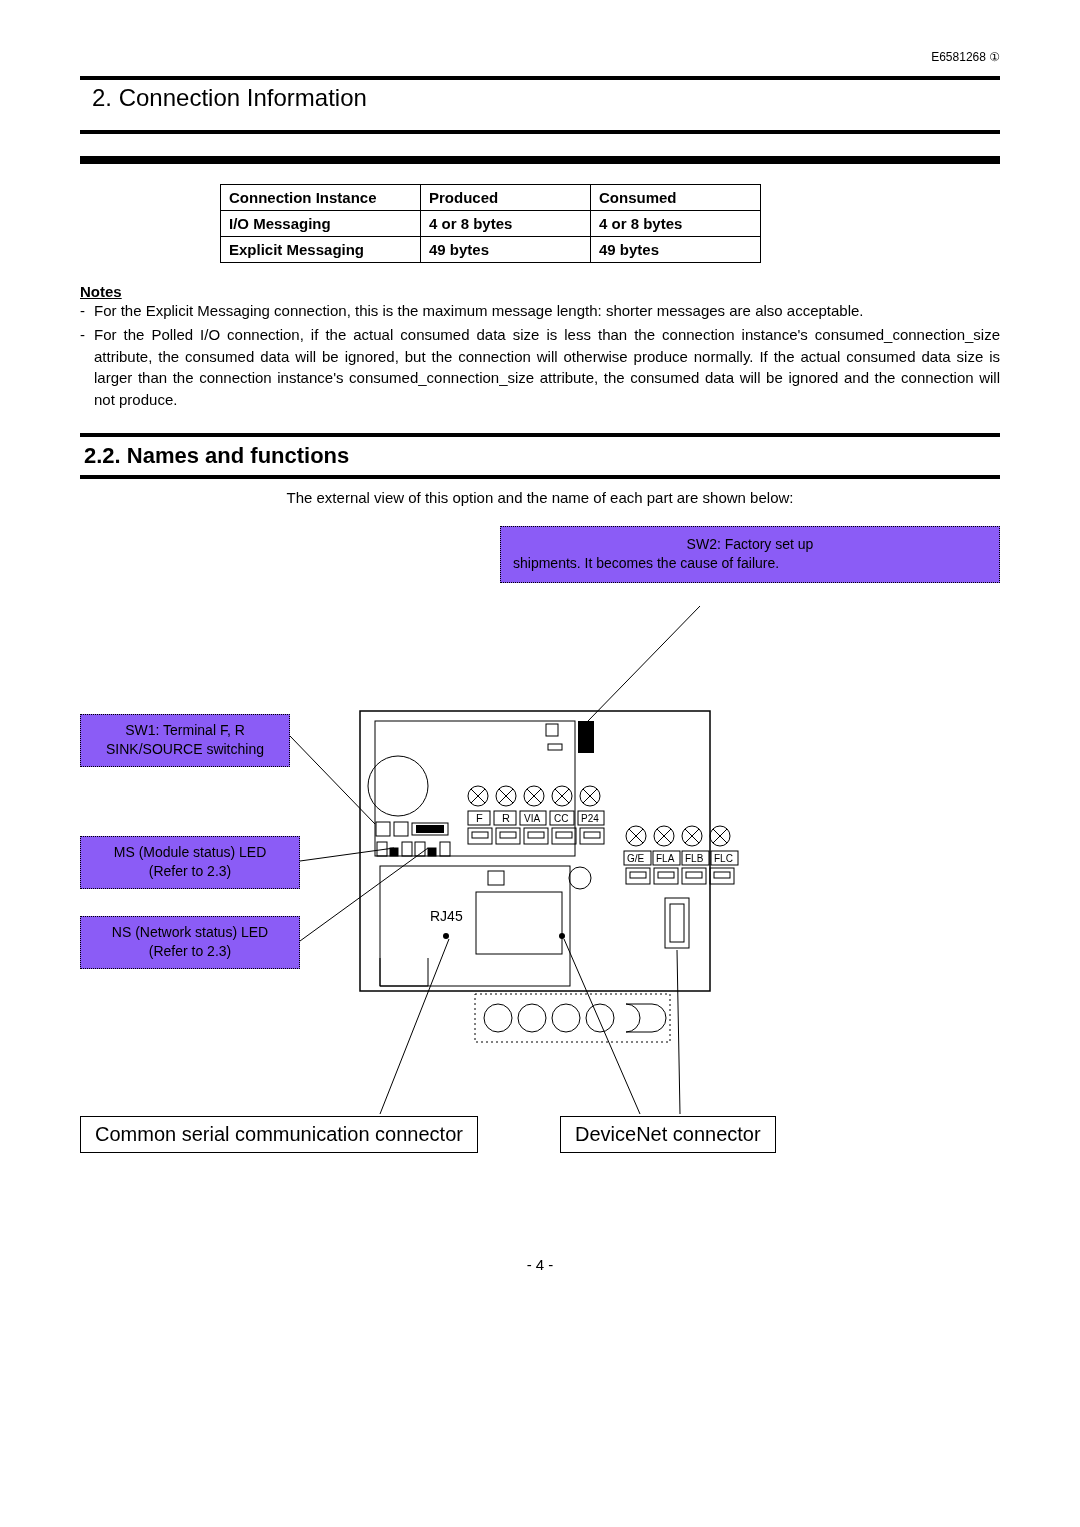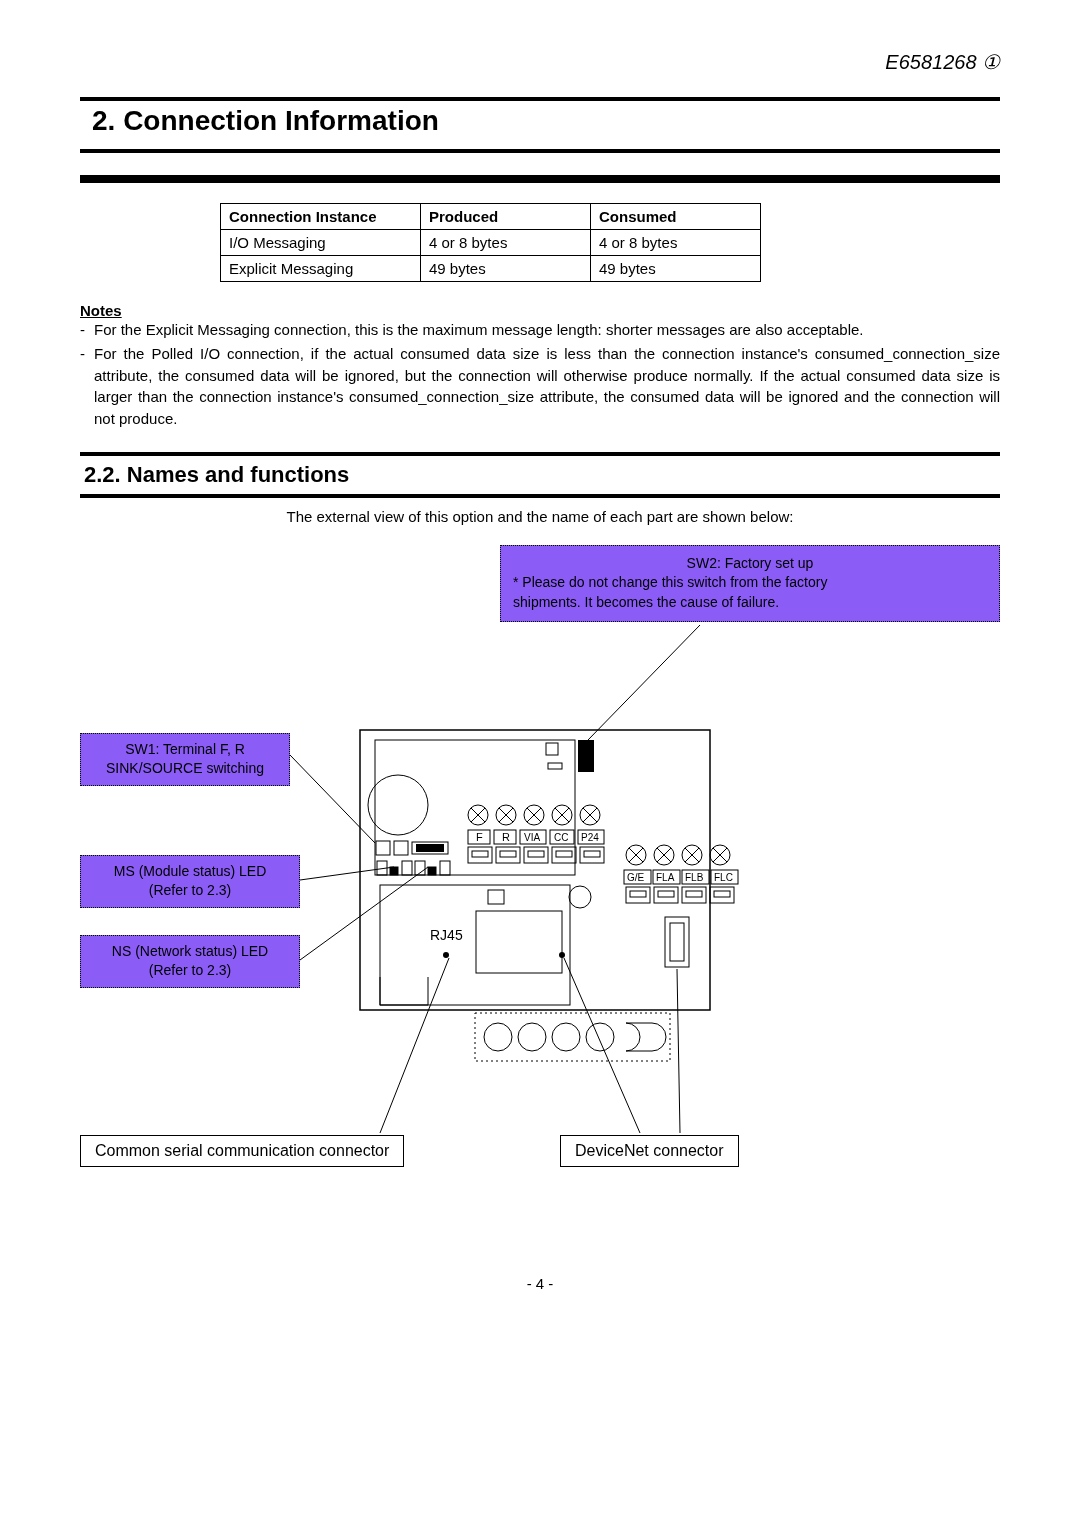--- a/index.html
+++ b/index.html
@@ -1,33 +1,33 @@
 <!DOCTYPE html>
 <html><head>
 <meta charset="utf-8">
 <style>
 * { box-sizing: border-box; margin: 0; padding: 0; }
 body { background: #fff; font-family: Arial, Helvetica, sans-serif; width: 1080px; margin: 0 auto; color: #000; }
 .page { padding: 50px 80px 40px; }
-.docnum { text-align: right; font-size: 20px; margin-bottom: 23px; font-style: italic; }
+.docnum { text-align: right; font-size: 12px; margin-bottom: 12px; }
 .hr-thick { border: 0; border-top: 4px solid #000; margin: 0; }
-.chapter-title { font-size: 28px; font-weight: bold; padding-left: 12px; margin: 4px 0 12px; }
+.chapter-title { font-size: 24px; font-weight: normal; padding-left: 12px; margin: 4px 0 18px; }
 .sec-title { font-size: 22px; font-weight: bold; padding-left: 4px; margin: 6px 0 6px; }
 .conn-table { border-collapse: collapse; margin: 20px 0 20px 140px; }
-.conn-table th, .conn-table td { border: 1px solid #000; padding: 4px 8px; font-size: 15px; text-align: left; }
+.conn-table th, .conn-table td { border: 1px solid #000; padding: 4px 8px; font-size: 15px; text-align: left; font-weight: bold; }
 .conn-table th { font-weight: bold; }
 .notes-head { font-size: 15px; font-weight: bold; text-decoration: underline; margin-bottom: 0; }
 .notes-list { font-size: 15px; line-height: 1.45; margin-bottom: 22px; }
 .note-item { display: flex; margin-bottom: 2px; }
 .note-dash { width: 14px; flex-shrink: 0; }
 .note-txt-justify { text-align: justify; }
 .sec-intro { font-size: 15px; text-align: center; margin: 10px 0 20px; }
 .diagram-area { position: relative; width: 920px; height: 690px; margin: 0 auto 40px; }
 .box-callout { position: absolute; border: 1px dotted #000; background: #8b5cf6; font-size: 14px; padding: 6px 10px; text-align: center; line-height: 1.4; }
-.box-callout-solid { position: absolute; border: 1px solid #000; background: #fff; font-size: 16px; padding: 6px 14px; text-align: right; }
+.box-callout-solid { position: absolute; border: 1px solid #000; background: #fff; font-size: 20px; padding: 6px 14px; text-align: right; }
 .pagenum { text-align: center; font-size: 15px; margin-top: 30px; }
 svg { position: absolute; left: 0; top: 0; pointer-events: none; }
 </style>
 </head>
 <body>
 
 <div class="page">
 
   <div class="docnum">E6581268  ①</div>
   <hr class="hr-thick">
@@ -72,21 +72,20 @@
 
   <hr class="hr-thick">
   <h2 class="sec-title">2.2.   Names and functions</h2>
   <hr class="hr-thick">
   <div class="sec-intro">The external view of this option and the name of each part are shown below:</div>
 
   <div class="diagram-area">
 
     <div class="box-callout" style="left:420px; top:0; width:500px; text-align:left; padding:8px 12px">
       <div style="text-align:center">SW2: Factory set up</div>
-      <div>* Please do not change this switch from the factory</div>
       <div>  shipments. It becomes the cause of failure.</div>
     </div>
 
     <div class="box-callout" style="left:0; top:188px; width:210px">
       <div>SW1: Terminal F, R</div>
       <div>SINK/SOURCE switching</div>
     </div>
 
     <div class="box-callout" style="left:0; top:310px; width:220px">
       <div>MS (Module status) LED</div>

